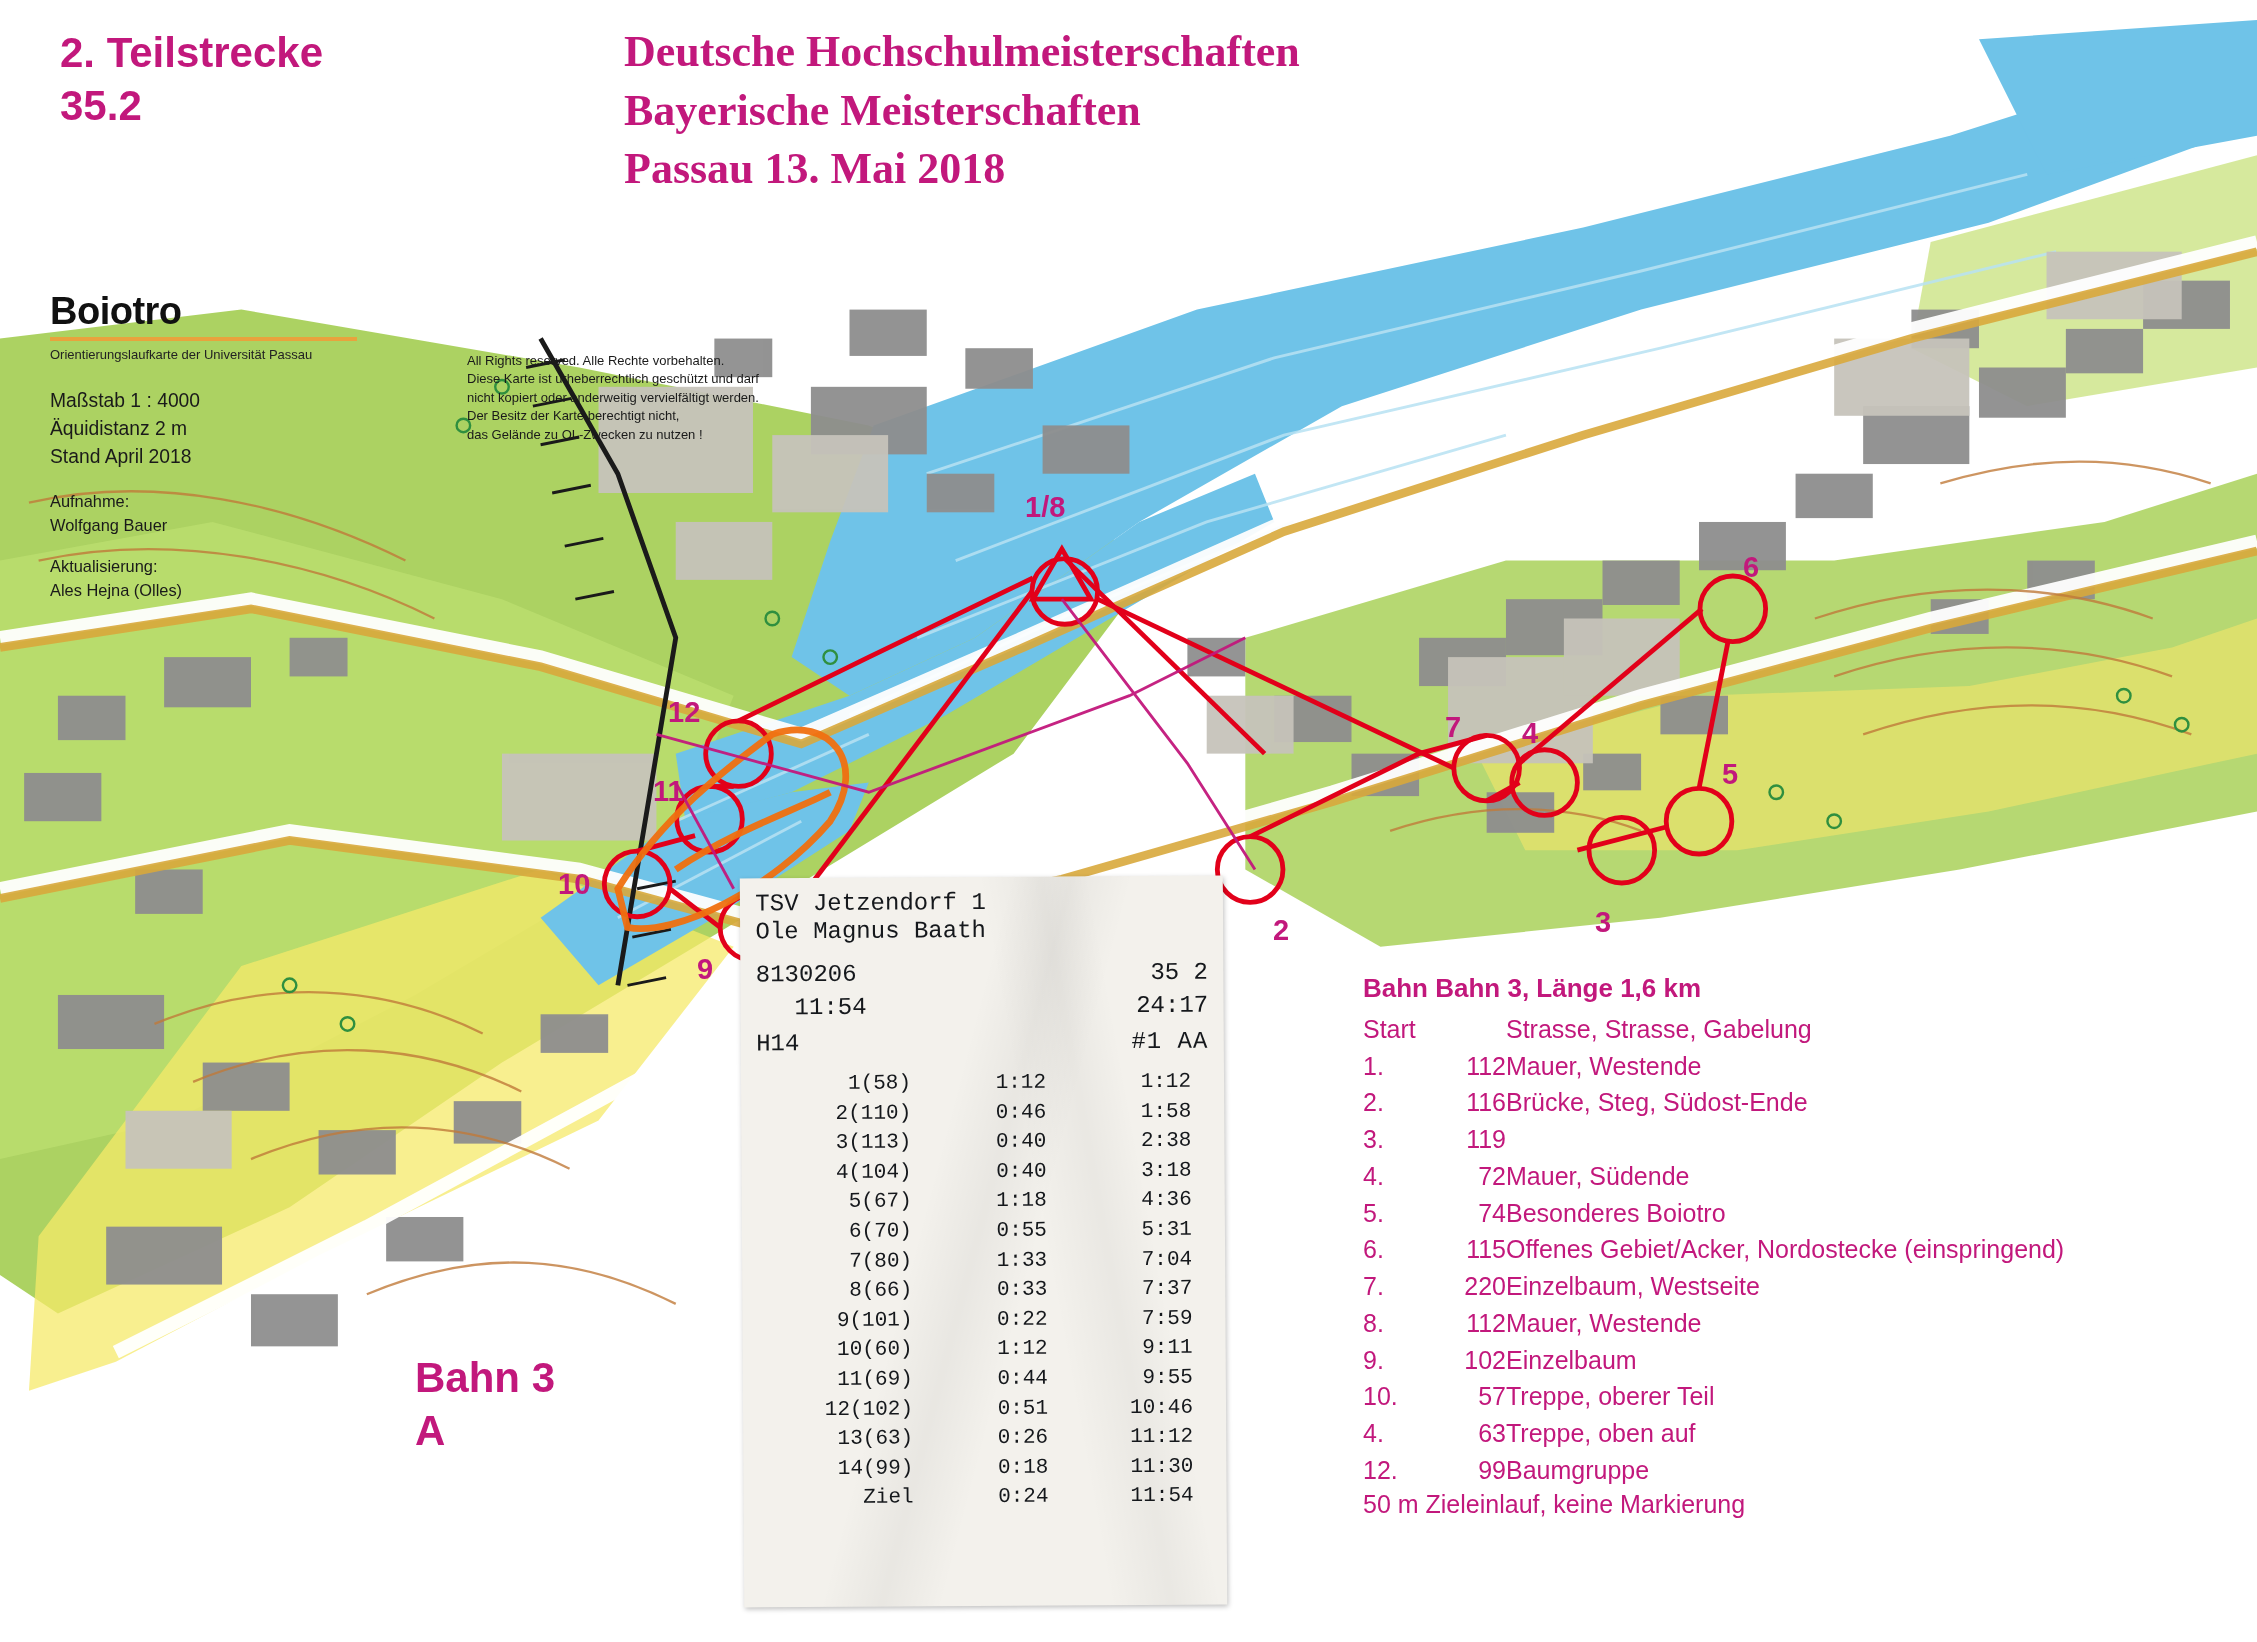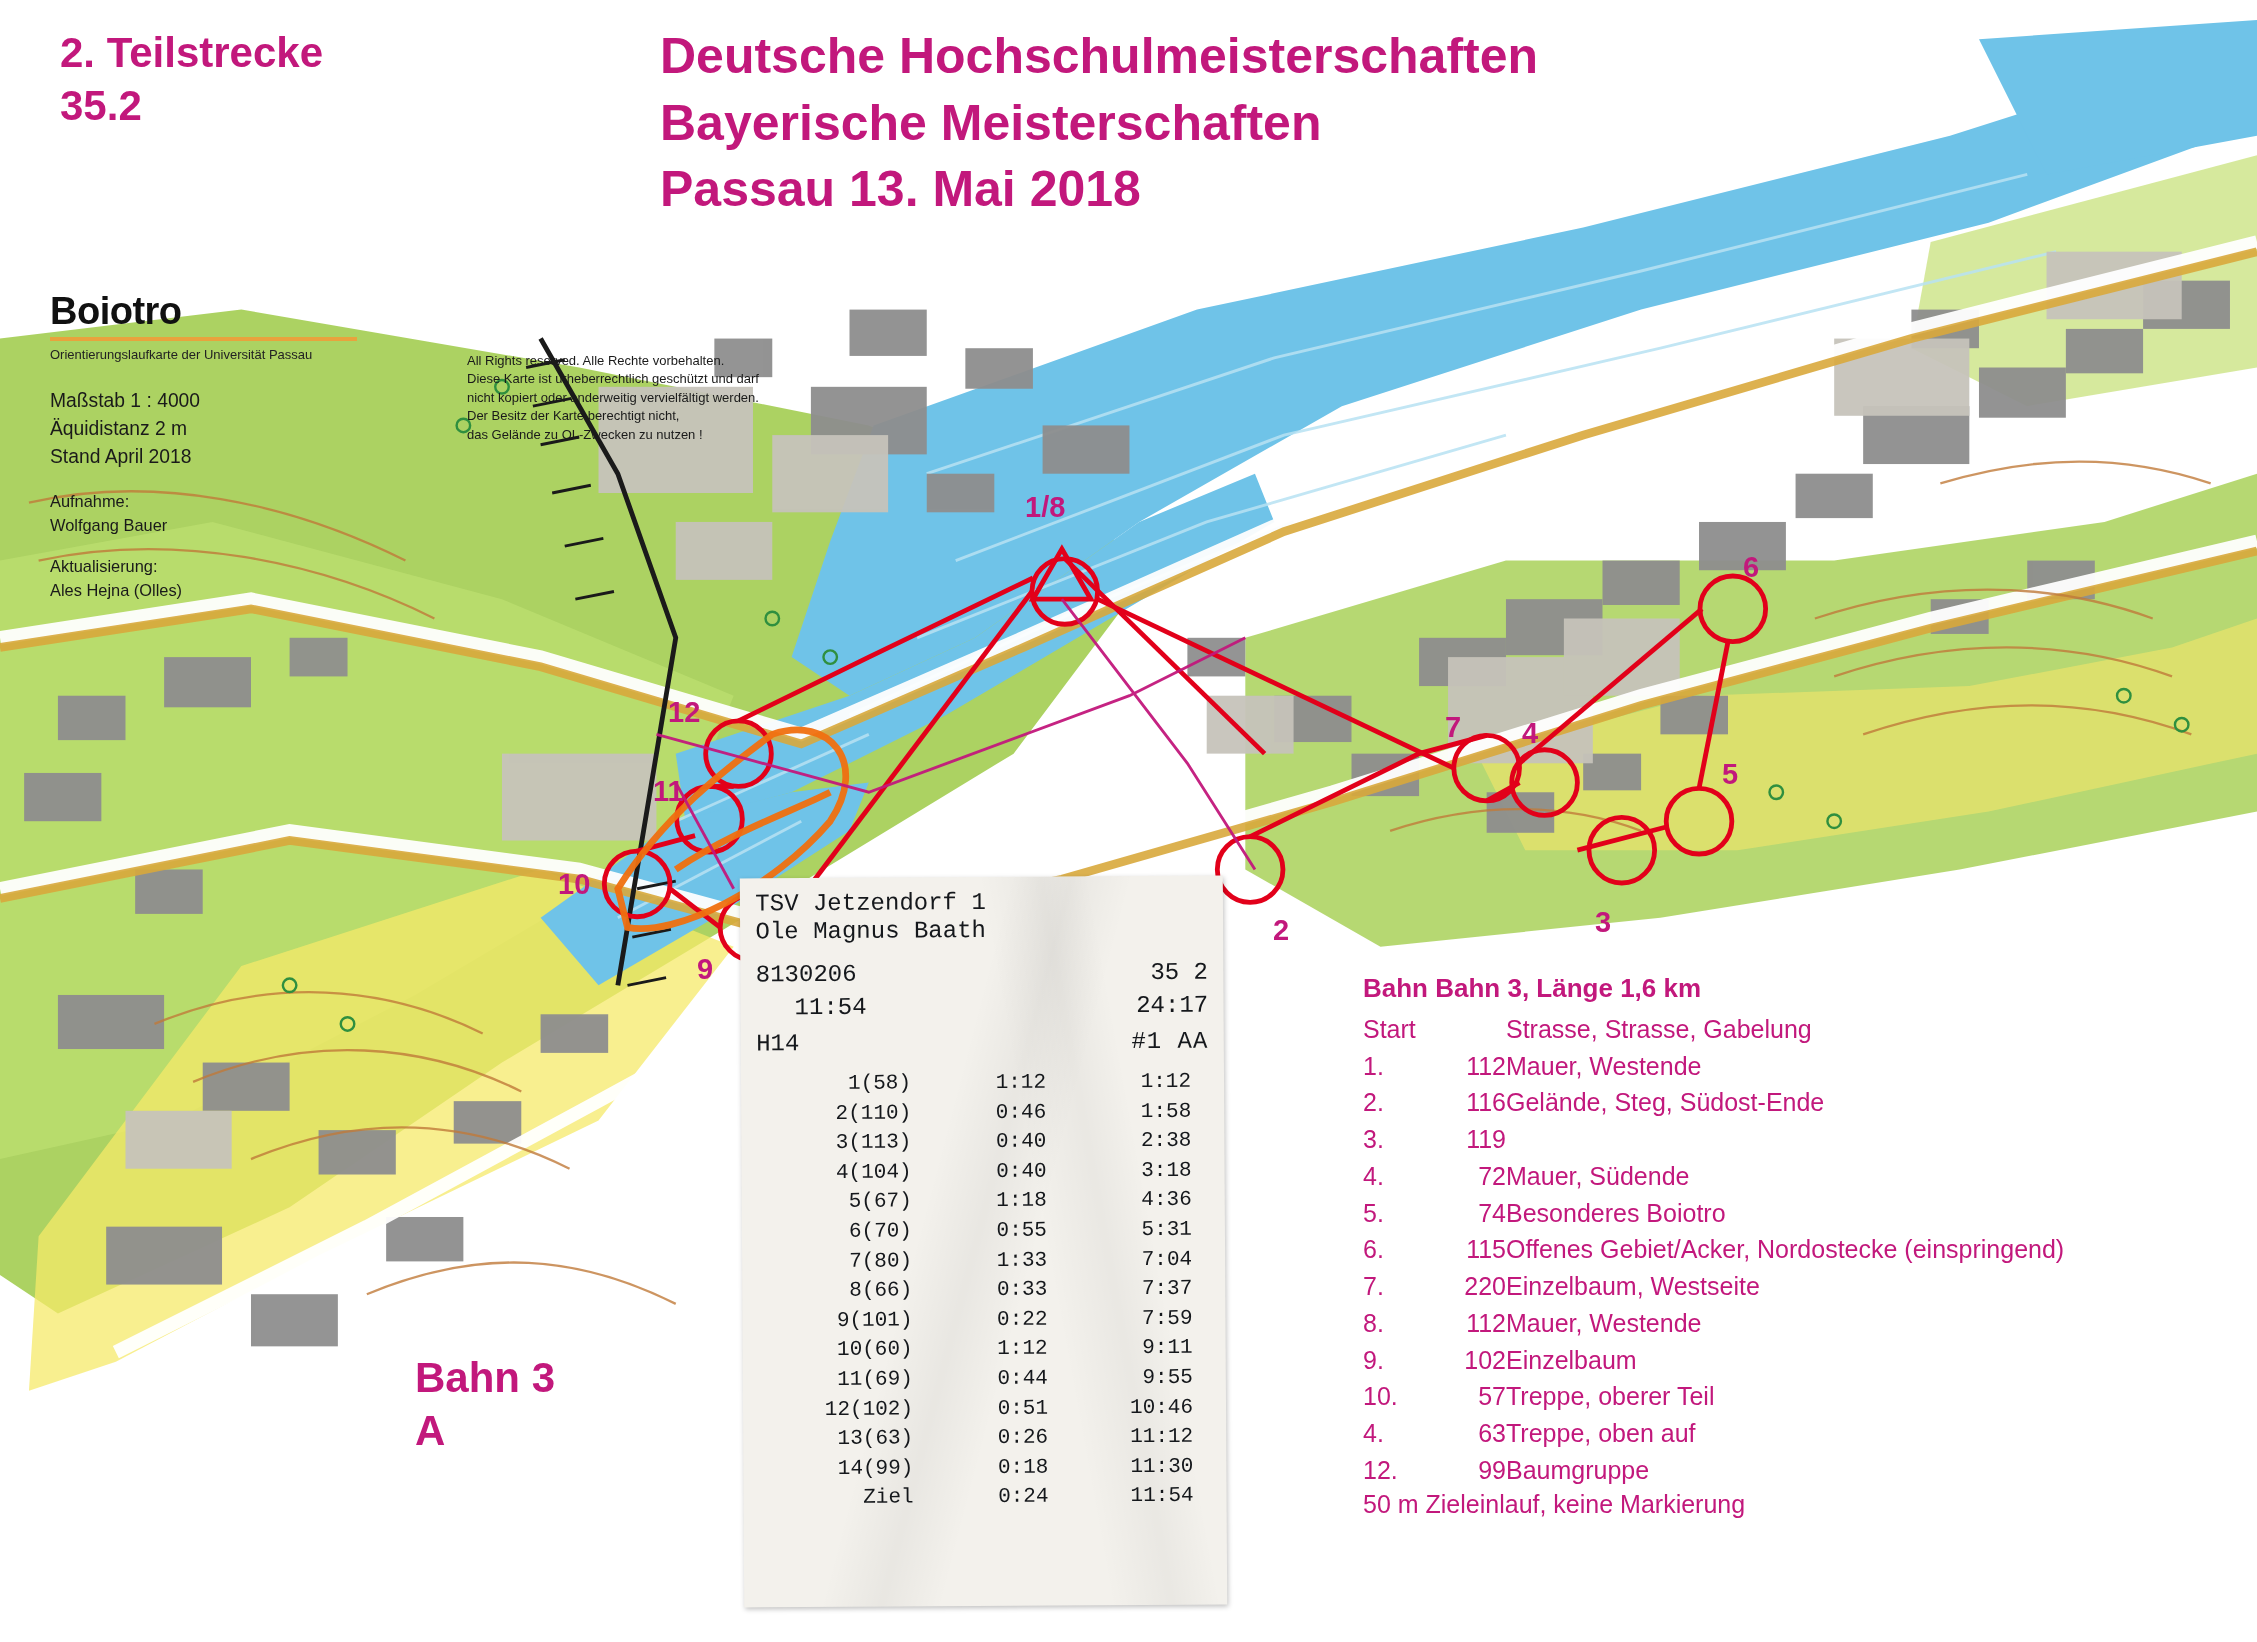--- a/index.html
+++ b/index.html
@@ -28,25 +28,26 @@
   #leg-title {
     position: absolute;
     left: 60px; top: 27px;
     font-size: 42px; font-weight: bold;
     color: #c2187c;
     line-height: 1.25;
     white-space: pre-line;
   }
   #event-title {
     position: absolute;
-    left: 660px; top: 23px;
-    font-size: 50px; font-weight: bold;
+    left: 624px; top: 23px;
+    font-size: 44px; font-weight: bold;
     color: #c2187c;
     line-height: 1.33;
     white-space: pre-line;
+    font-family: Liberation Serif, serif;
   }
 
   #map-credits {
     position: absolute;
     left: 50px; top: 290px;
     width: 348px;
     color: #1c1c1c;
   }
   #brand-name {
     font-size: 38px; font-weight: bold;
@@ -386,21 +387,21 @@
   </div>
 
   <div class="cd-row">
     <div class="cd-num">1.</div>
     <div class="cd-code">112</div>
     <div class="cd-text">Mauer, Westende</div>
   </div>
   <div class="cd-row">
     <div class="cd-num">2.</div>
     <div class="cd-code">116</div>
-    <div class="cd-text">Gelände, Steg, Südost-Ende</div>
+    <div class="cd-text">Brücke, Steg, Südost-Ende</div>
   </div>
   <div class="cd-row">
     <div class="cd-num">3.</div>
     <div class="cd-code">119</div>
   </div>
   <div class="cd-row">
     <div class="cd-num">4.</div>
     <div class="cd-code">72</div>
     <div class="cd-text">Mauer, Südende</div>
   </div>

